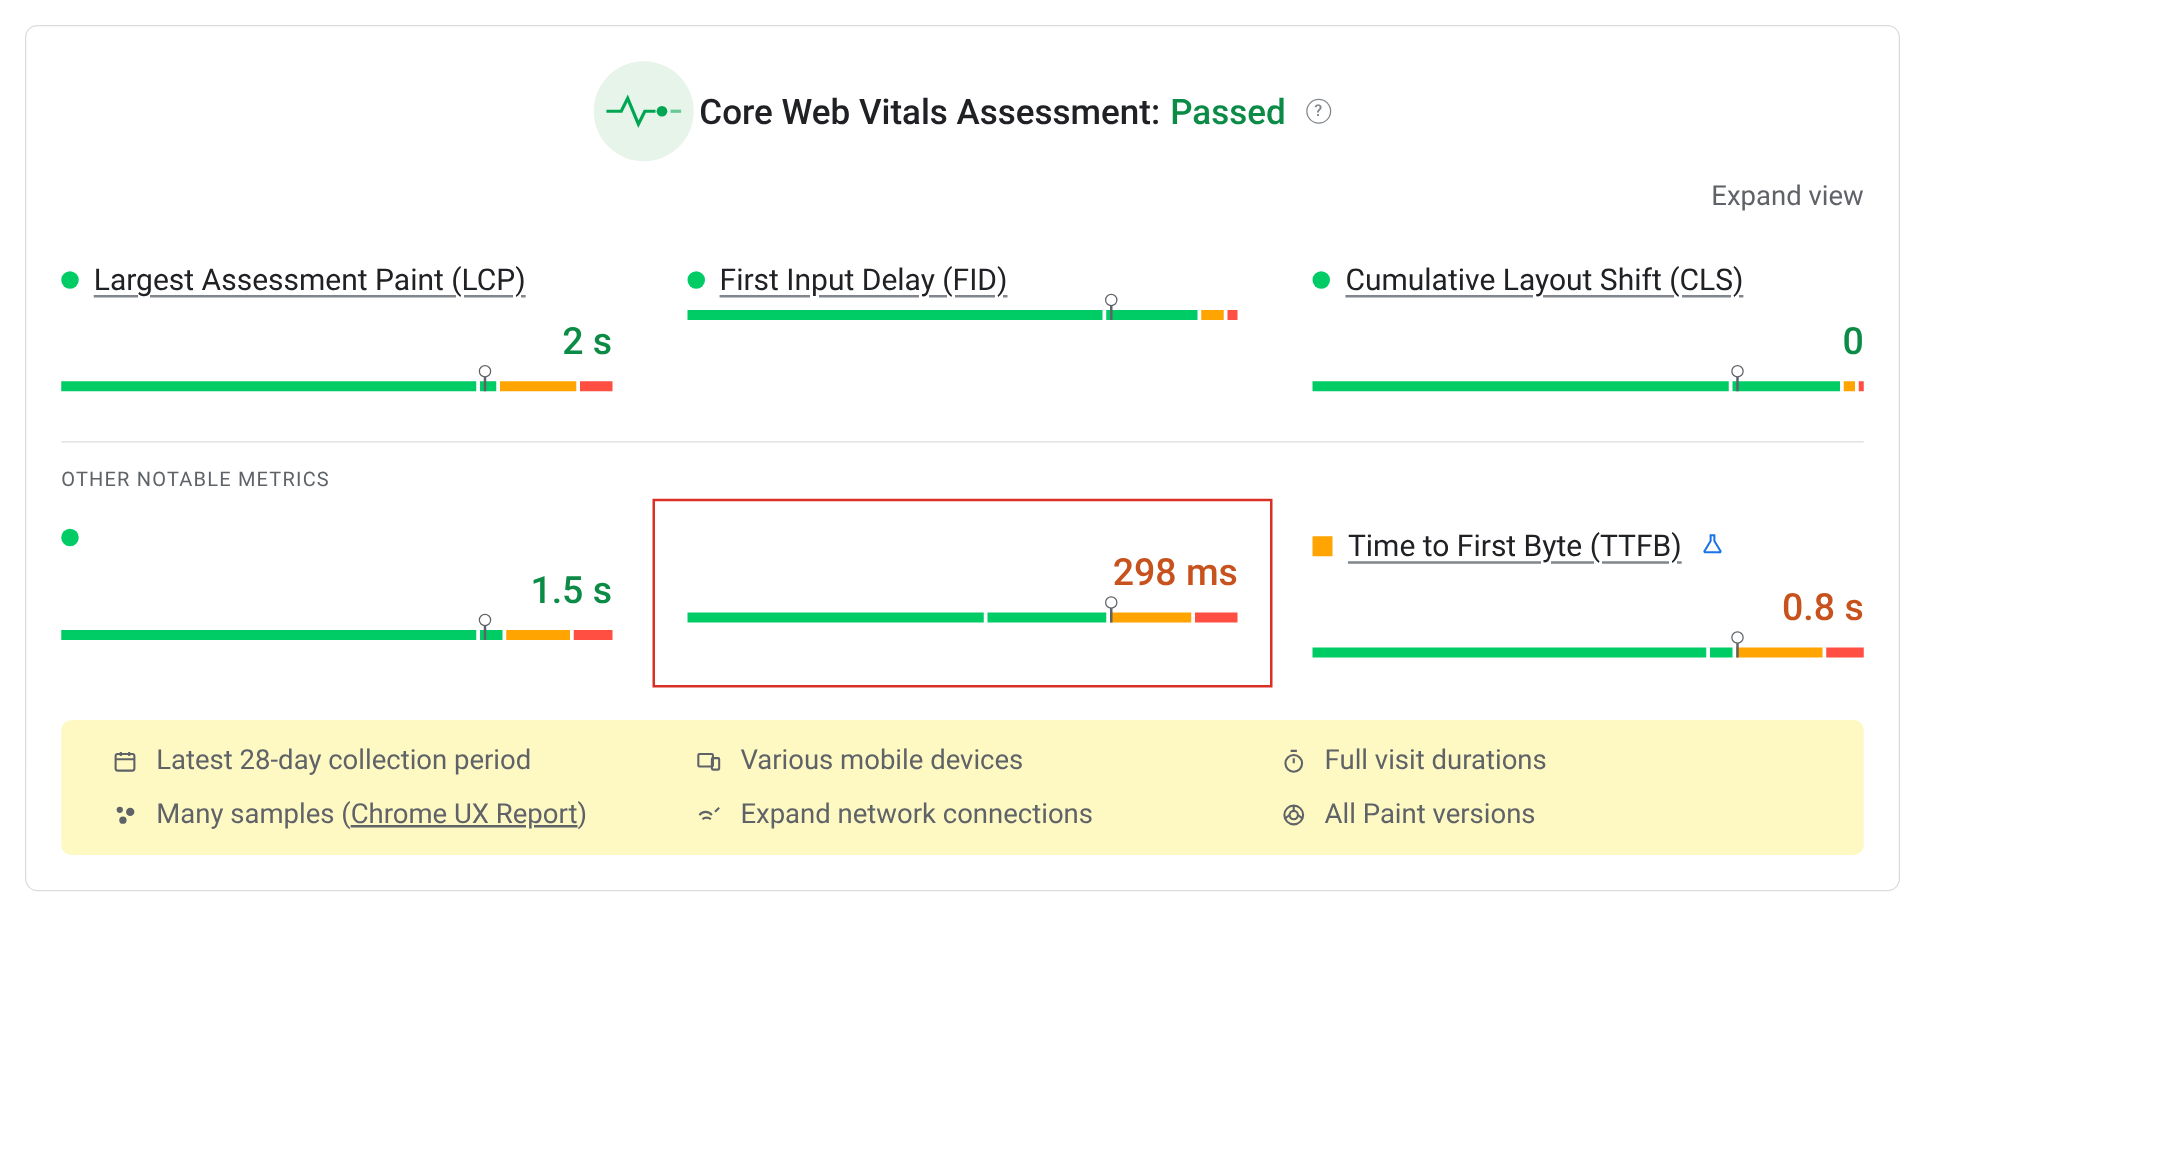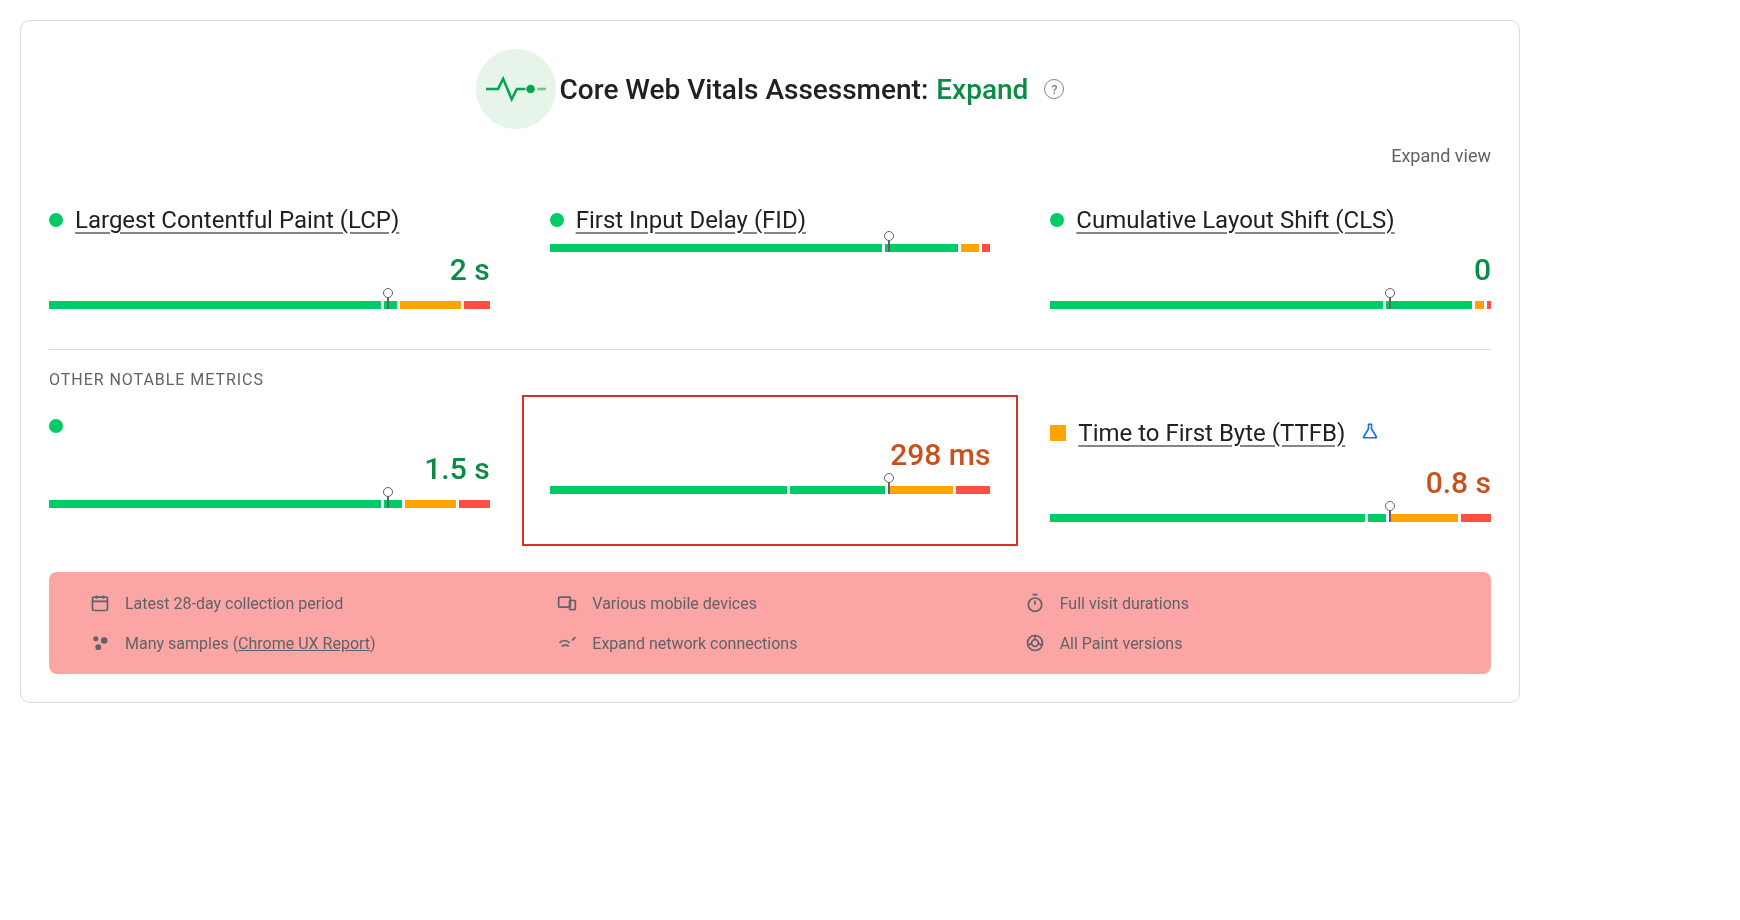--- a/index.html
+++ b/index.html
@@ -62,21 +62,21 @@
     align-items: center;
     justify-content: center;
     font-size: 13px;
     font-weight: 500;
     color: #80868b;
     margin-left: 8px;
   }
   .expand-row {
     text-align: right;
     color: var(--muted);
-    font-size: 18px;
+    font-size: 22px;
     margin: 16px 0 40px 0;
   }
   .metrics-grid {
     display: grid;
     grid-template-columns: repeat(3, 1fr);
     column-gap: 60px;
     row-gap: 40px;
   }
   .metric {
     position: relative;
@@ -171,28 +171,28 @@
   }
   .section-title {
     font-size: 16px;
     letter-spacing: 0.06em;
     color: var(--muted);
     margin: 0 0 30px 0;
     font-weight: 400;
   }
   .footer {
     margin-top: 50px;
-    background: #fca5a5;
+    background: #fef9c3;
     border-radius: 8px;
     padding: 20px 40px;
     display: grid;
     grid-template-columns: repeat(3, 1fr);
     row-gap: 18px;
     column-gap: 40px;
-    font-size: 16px;
+    font-size: 22px;
     color: var(--muted);
   }
   .footer-item {
     display: flex;
     align-items: center;
     gap: 14px;
   }
   .footer-item .ficon {
     width: 22px;
     height: 22px;
@@ -214,34 +214,34 @@
   <div class="header-row">
     <div class="vitals-icon">
       <svg viewBox="0 0 70 36">
         <path d="M0 18 L14 18 L20 6 L30 30 L36 18 L46 18" stroke="#00a651" stroke-width="3" fill="none"></path>
         <circle cx="52" cy="18" r="5" fill="#00a651"></circle>
         <rect x="60" y="16.5" width="10" height="3" fill="#00a651" opacity="0.55"></rect>
       </svg>
     </div>
     <div class="assessment-title">
       <span>Core Web Vitals Assessment:</span>
-      <span class="status">Expand</span>
+      <span class="status">Passed</span>
       <span class="help-icon">?</span>
     </div>
   </div>
 
   <div class="expand-row">
     <span style="cursor:pointer;">Expand view</span>
   </div>
 
   <div class="metrics-grid" id="core-grid">
       <div class="metric">
         <div class="metric-header">
           <span class="status-dot" style="background: rgb(0, 204, 102);"></span>
-          <span class="metric-link">Largest Contentful Paint (LCP)</span>
+          <span class="metric-link">Largest Assessment Paint (LCP)</span>
         </div>
         <div class="metric-value green">2 s</div>
         <div class="bar-wrap">
           <div class="bar">
             <div class="seg green" style="width: 77%;"></div>
             <div class="seg green" style="width: 3%;"></div>
             <div class="seg orange" style="width: 14%;"></div>
             <div class="seg red" style="width: 6%;"></div>
           </div>
           <div class="marker" style="left: 77%;"></div>

